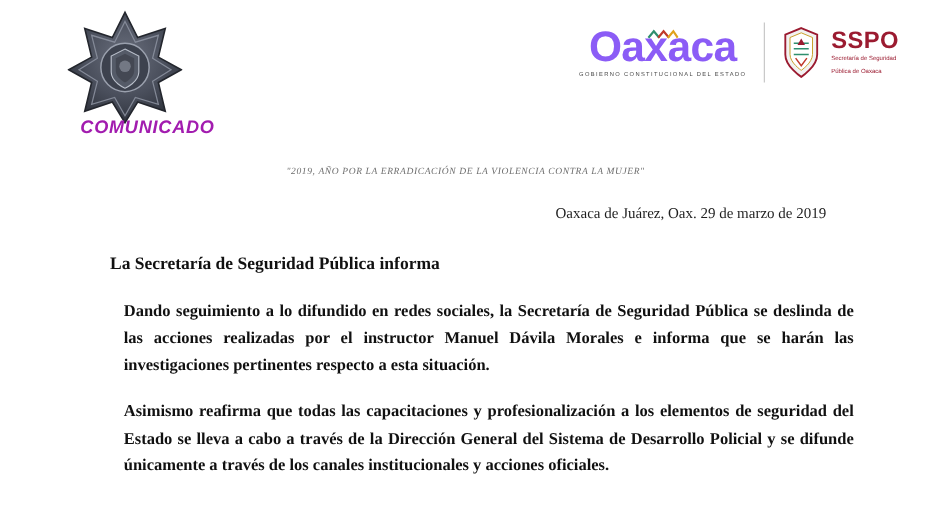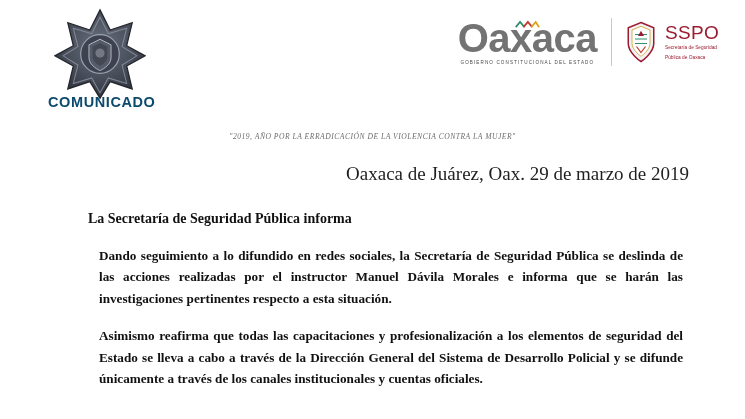--- a/index.html
+++ b/index.html
@@ -42,48 +42,49 @@
     top: 0;
     width: 92px;
     height: 92px;
   }
 
   .comunicado {
     position: absolute;
     left: -6px;
     top: 86px;
     width: 140px;
-    text-align: left;
+    text-align: center;
     font-family: "Liberation Sans", sans-serif;
     font-weight: bold;
     font-size: 14.5px;
     letter-spacing: 0.6px;
-    color: #0c4a6e;
+    color: #a21caf;
+    font-style: italic;
   }
 
   .right-logos {
     position: absolute;
     right: 26px;
     top: 18px;
     display: flex;
     align-items: center;
     gap: 14px;
   }
 
   .oaxaca-logo {
     position: relative;
     text-align: center;
     line-height: 1;
   }
   .oaxaca-word {
     font-family: "Liberation Sans", sans-serif;
     font-weight: bold;
-    font-size: 40px;
+    font-size: 34px;
     letter-spacing: -0.5px;
-    color: #737373;
+    color: #8b5cf6;
     position: relative;
     display: inline-block;
   }
   .oaxaca-sub {
     font-family: "Liberation Sans", sans-serif;
     font-size: 4.6px;
     letter-spacing: 1.1px;
     color: #4a4a4a;
     margin-top: 3px;
     white-space: nowrap;
@@ -110,21 +111,21 @@
   }
   .shield-emblem {
     width: 30px;
     height: 42px;
   }
   .sspo-text {
     line-height: 1;
   }
   .sspo-title {
     font-family: "Liberation Sans", sans-serif;
-    font-weight: normal;
+    font-weight: bold;
     font-size: 19px;
     color: #9b1b30;
     letter-spacing: 0.3px;
   }
   .sspo-sub {
     font-family: "Liberation Sans", sans-serif;
     font-size: 4.8px;
     line-height: 1.45;
     color: #9b1b30;
     margin-top: 3px;
@@ -138,24 +139,24 @@
     font-style: italic;
     font-size: 7.6px;
     letter-spacing: 0.5px;
     color: #6d6d6d;
     margin-top: 14px;
   }
 
   
   .date-line {
     text-align: right;
-    padding-right: 56px;
+    padding-right: 84px;
     margin-top: 22px;
     font-family: "Liberation Serif", serif;
-    font-size: 19px;
+    font-size: 12px;
     color: #1f1f1f;
   }
 
   
   .body-block {
     padding: 0 62px 0 88px;
     margin-top: 26px;
   }
 
   .lead {
@@ -234,16 +235,16 @@
     </div>
   </div>
 
   <div class="slogan">"2019, AÑO POR LA ERRADICACIÓN DE LA VIOLENCIA CONTRA LA MUJER"</div>
 
   <div class="date-line">Oaxaca de Juárez, Oax. 29 de marzo de 2019</div>
 
   <div class="body-block">
     <p class="lead">La Secretaría de Seguridad Pública informa</p>
     <p class="para">Dando seguimiento a lo difundido en redes sociales, la Secretaría de Seguridad Pública se deslinda de las acciones realizadas por el instructor Manuel Dávila Morales e informa que se harán las investigaciones pertinentes respecto a esta situación.</p>
-    <p class="para">Asimismo reafirma que todas las capacitaciones y profesionalización a los elementos de seguridad del Estado se lleva a cabo a través de la Dirección General del Sistema de Desarrollo Policial y se difunde únicamente a través de los canales institucionales y cuentas oficiales.</p>
+    <p class="para">Asimismo reafirma que todas las capacitaciones y profesionalización a los elementos de seguridad del Estado se lleva a cabo a través de la Dirección General del Sistema de Desarrollo Policial y se difunde únicamente a través de los canales institucionales y acciones oficiales.</p>
   </div>
 
 </div>
 
 </body></html>

